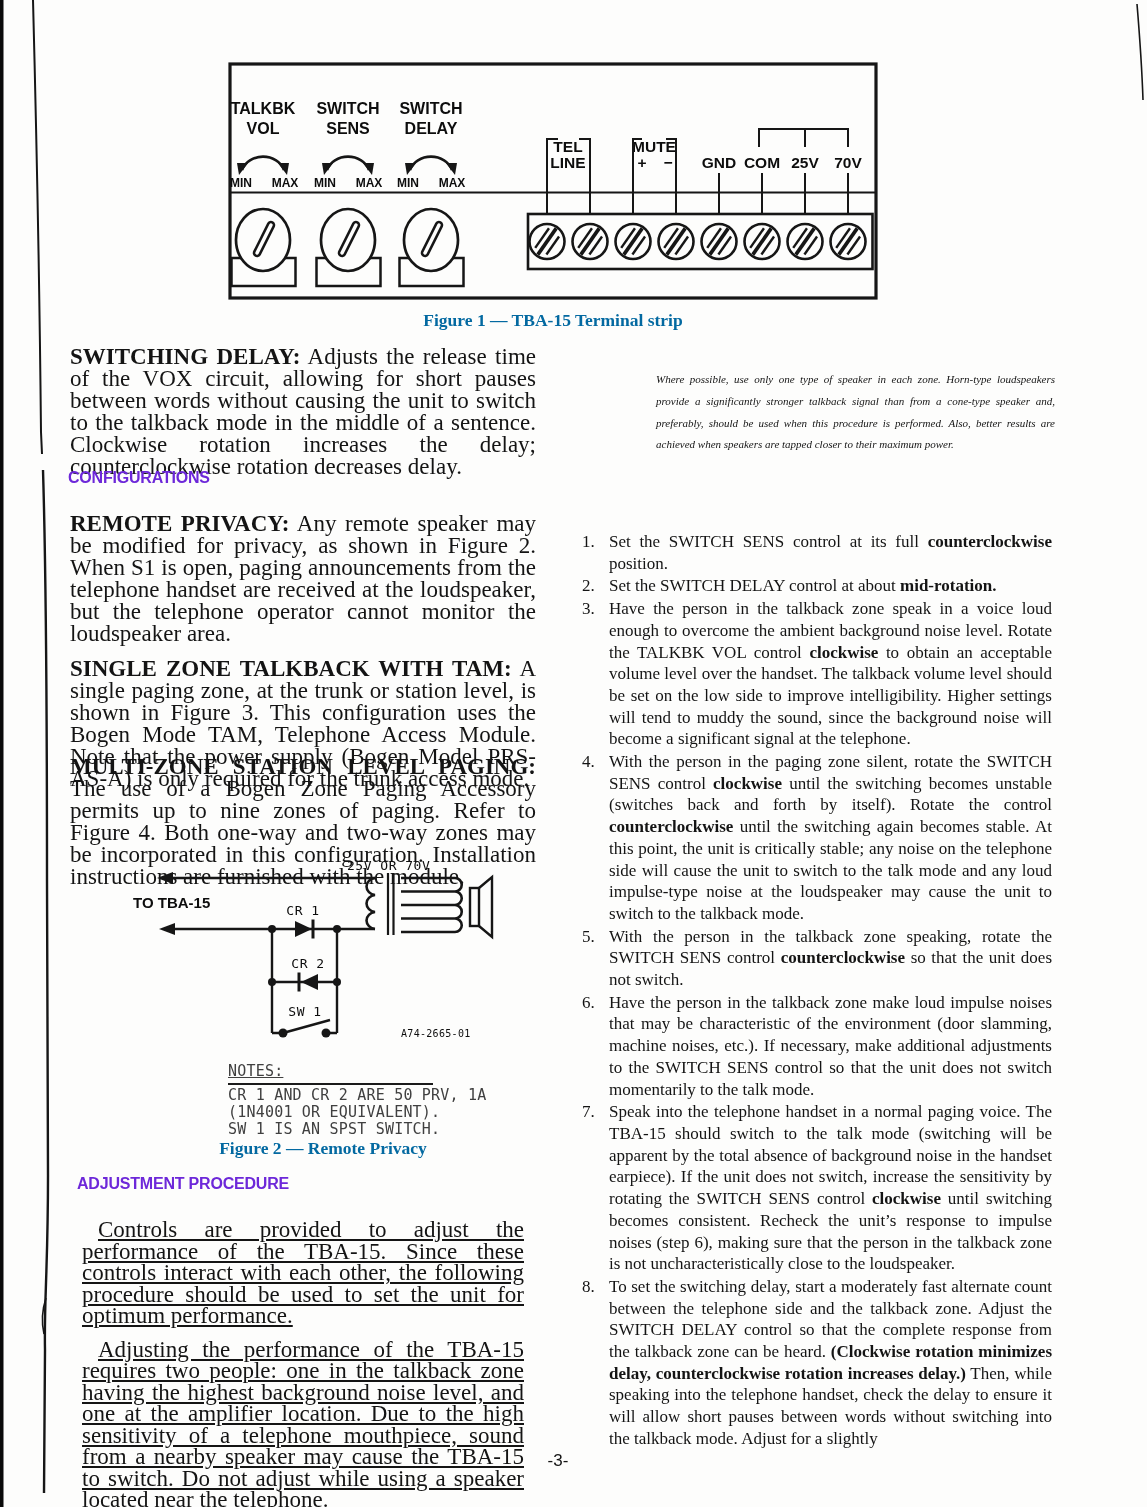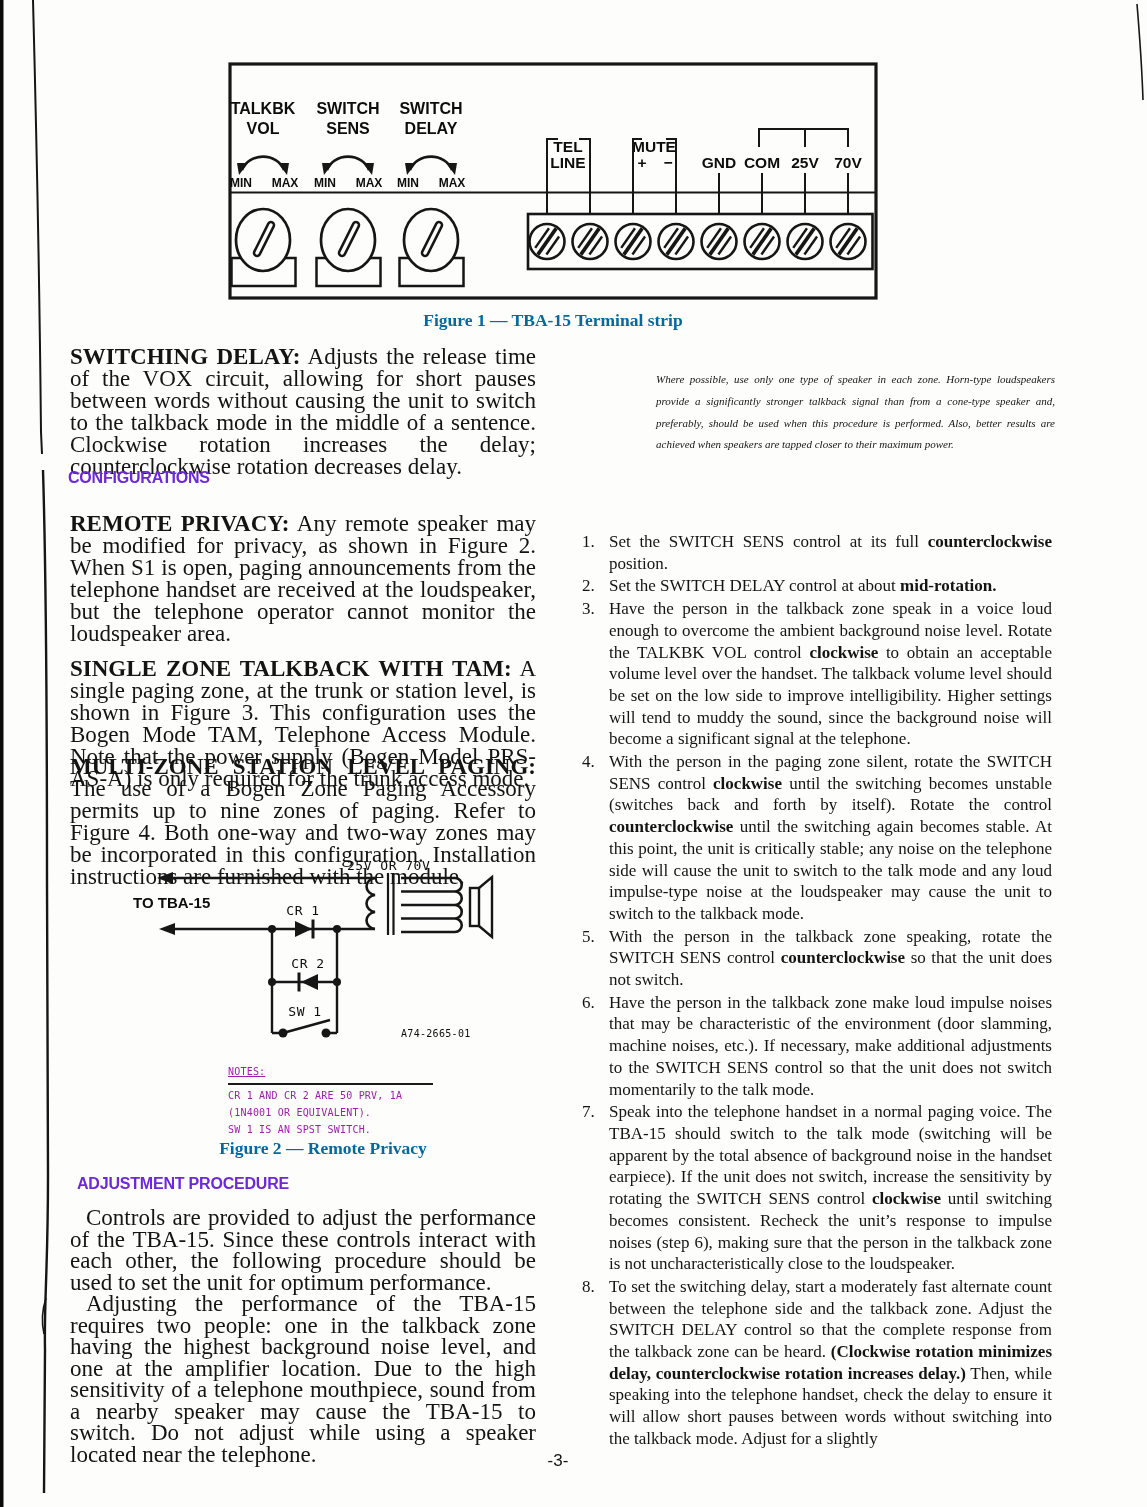--- a/index.html
+++ b/index.html
@@ -9,23 +9,23 @@
   .para{font-size:23px;line-height:21.9px;text-align:justify;}
   .para b{font-weight:bold;}
   .h-sans{font-family:"Liberation Sans",sans-serif;font-weight:bold;font-size:16px;
           letter-spacing:-0.2px;color:#6d28d9;}
   .caption{font-weight:bold;font-size:17.5px;text-align:center;color:#0369a1;}
   .note-title{font-weight:bold;font-size:17px;text-align:center;}
   .note-body{font-style:italic;font-size:11px;line-height:21.8px;text-align:justify;margin-left:43px;}
   .steps{font-size:17px;line-height:21.7px;}
   .step{position:relative;padding-left:27px;text-align:justify;margin-bottom:1px;}
   .step .num{position:absolute;left:0;top:0;}
-  .adj p{margin:0;text-indent:16px;}
-  .draft{font-family:"DejaVu Sans Mono",monospace;font-size:10px;line-height:17px;
-         letter-spacing:0.2px;color:#a21caf;white-space:nowrap;}
+  .adj p{margin:12px;text-indent:16px;text-decoration:underline;}
+  .draft{font-family:"DejaVu Sans Mono",monospace;font-size:15px;line-height:17px;
+         letter-spacing:0.2px;color:#404040;white-space:nowrap;}
   .notes-title-line{display:inline-block;text-decoration:underline;}
   .notes-rule{width:205px;border-top:2px solid #1a1a1a;margin-top:3px;margin-bottom:2px;}
   .pagenum{font-family:"Liberation Sans",sans-serif;font-size:17px;text-align:center;}
   svg{display:block;}
   svg text{fill:#0d0d0d;}
   .fig1 text{font-family:"Liberation Sans",sans-serif;font-weight:bold;}
   .fig1 .k{font-size:16px;}
   .fig1 .mm{font-size:12px;}
   .fig1 .t{font-size:15.5px;}
   .fig2 text{font-family:"DejaVu Sans Mono",monospace;font-size:13px;letter-spacing:0.5px;}

